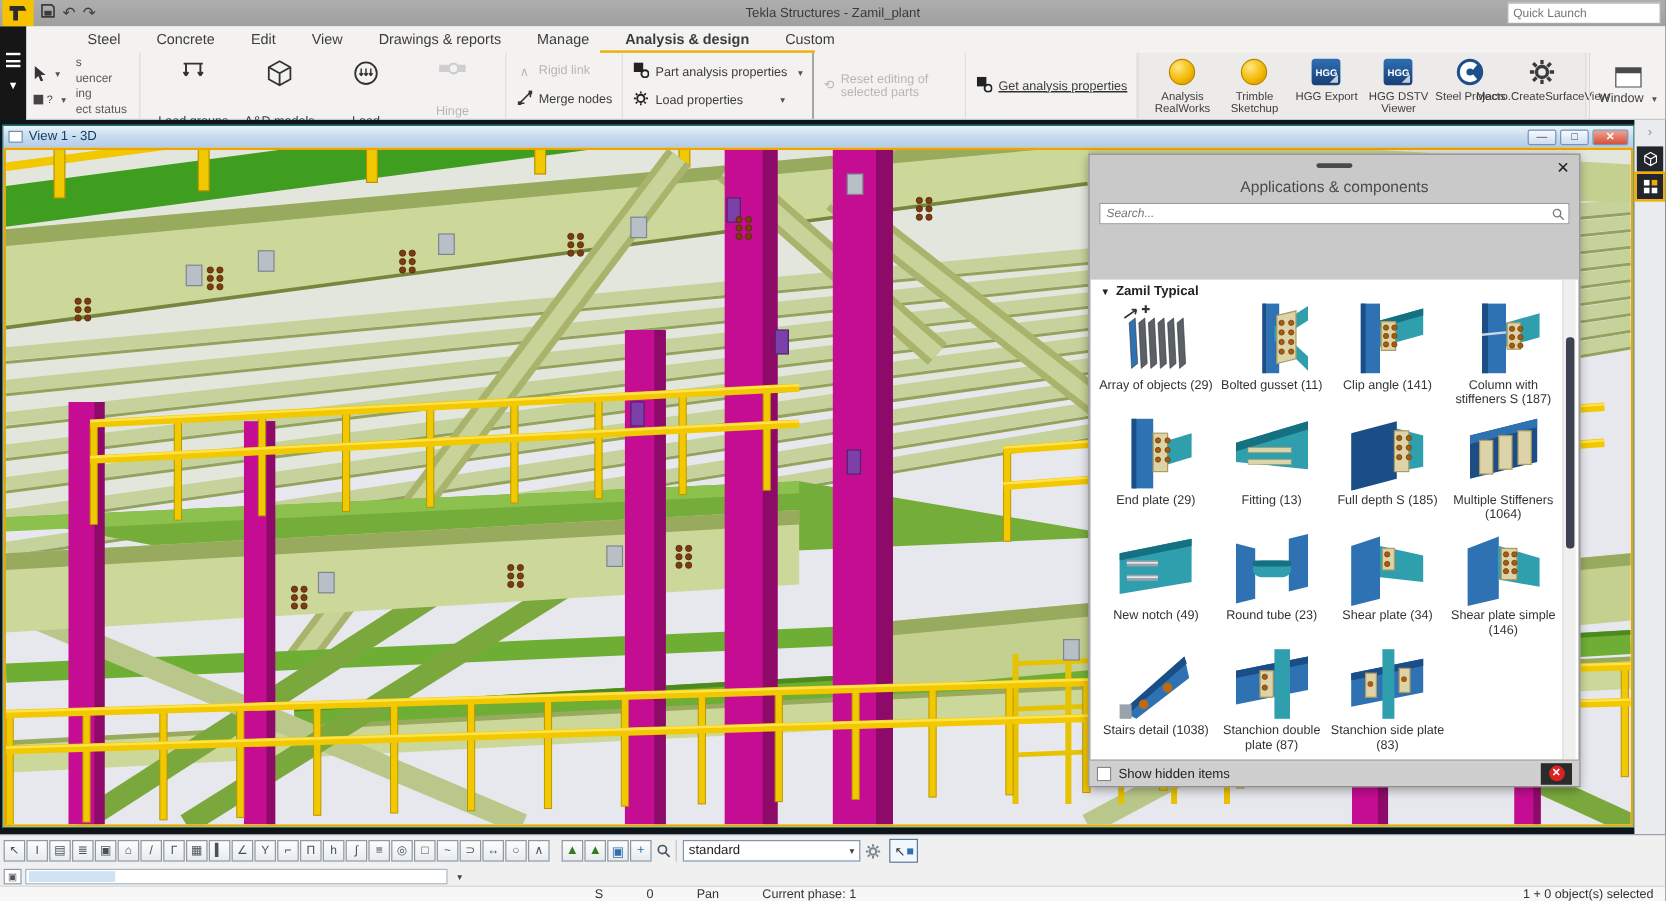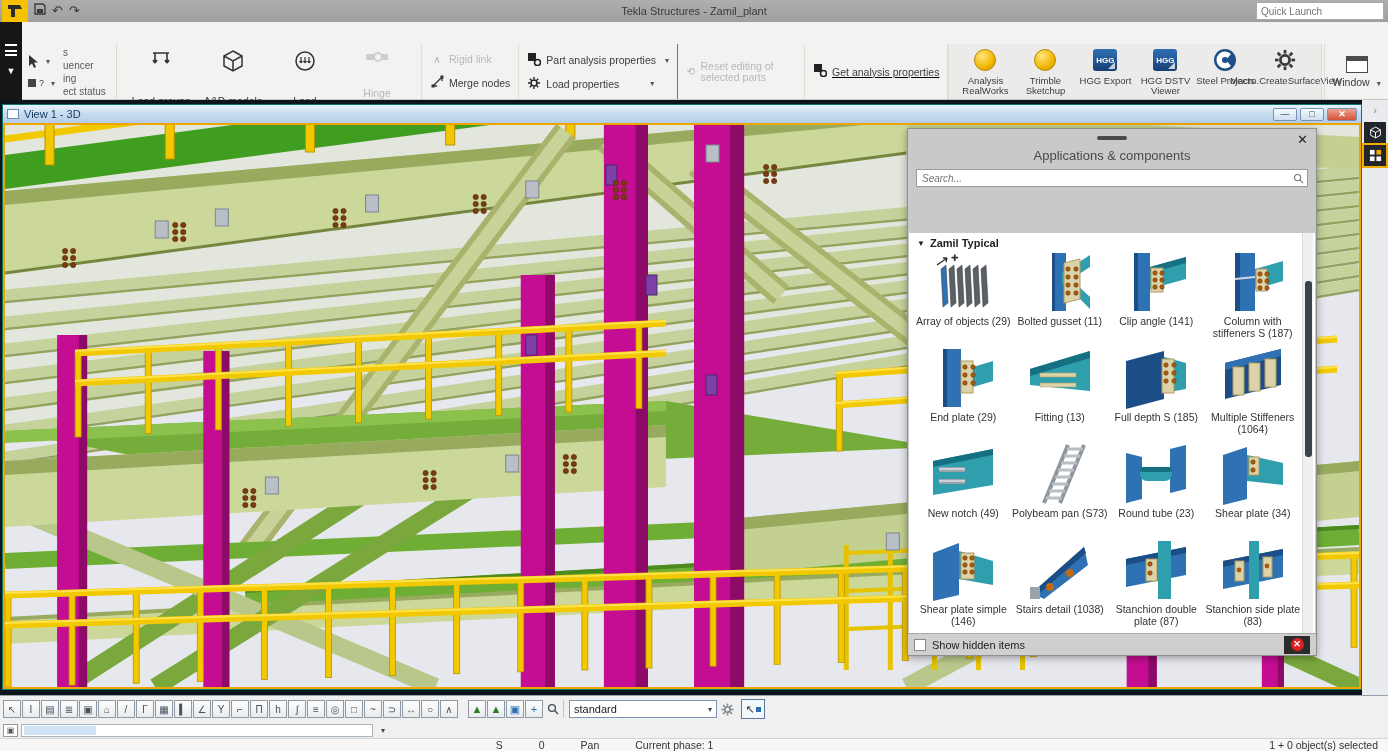--- a/index.html
+++ b/index.html
@@ -166,20 +166,30 @@
   </div>
 
   <div id="leftstrip">
     <span class="burger">
         <i></i>
         <i></i>
       </span>
     <span class="dn">▼</span>
   </div>
 
+  <div id="tabrow">
+      <span class="rtab">Steel</span>
+      <span class="rtab">Concrete</span>
+      <span class="rtab">Edit</span>
+      <span class="rtab">View</span>
+      <span class="rtab">Drawings &amp; reports</span>
+      <span class="rtab">Manage</span>
+      <span class="rtab active">Analysis &amp; design</span>
+      <span class="rtab">Custom</span>
+    </div>
   <div id="quicklaunch">
     <input placeholder="Quick Launch" style="">
 
   </div>
 
   <div id="ribbon">
     <div class="mousetools">
       <div class="mtool">
         <svg width="11" height="13" viewBox="0 0 11 13">
             <path d="M1 0 L1 11 L4 8.4 L6 13 L8 12 L6 7.6 L10 7.4 Z" fill="#333"></path>
@@ -740,39 +750,20 @@
                 <polygon points="2,18 62,6 62,12 2,24" fill="#157181"></polygon>
                 <rect x="8" y="24" width="26" height="5" fill="#9aa2ac"></rect>
                 <rect x="8" y="36" width="26" height="5" fill="#9aa2ac"></rect>
                 <line x1="8" y1="26" x2="34" y2="26" stroke="#fff" stroke-width="1"></line>
                 <line x1="8" y1="38" x2="34" y2="38" stroke="#fff" stroke-width="1"></line>
               </svg></span>
             <span class="clabel">New notch (49)</span>
           </div>
           <div class="citem">
             <span class="cthumb"><svg viewBox="0 0 64 62" width="64" height="62">
-                <g stroke="#8f959c" stroke-width="4">
-                  <line x1="16" y1="60" x2="40" y2="2"></line>
-                  <line x1="32" y1="60" x2="56" y2="2"></line>
-                </g>
-                <g stroke="#b9bec4" stroke-width="3">
-                  <line x1="18" y1="55" x2="34" y2="55"></line>
-                  <line x1="21" y1="48" x2="37" y2="48"></line>
-                  <line x1="24" y1="41" x2="40" y2="41"></line>
-                  <line x1="27" y1="34" x2="43" y2="34"></line>
-                  <line x1="30" y1="27" x2="46" y2="27"></line>
-                  <line x1="33" y1="20" x2="49" y2="20"></line>
-                  <line x1="36" y1="13" x2="52" y2="13"></line>
-                  <line x1="39" y1="6" x2="55" y2="6"></line>
-                </g>
-              </svg></span>
-            <span class="clabel">Polybeam pan (S73)</span>
-          </div>
-          <div class="citem">
-            <span class="cthumb"><svg viewBox="0 0 64 62" width="64" height="62">
                 <polygon points="2,10 18,14 18,56 2,60" fill="#2f72b4"></polygon>
                 <polygon points="46,6 62,2 62,46 46,50" fill="#2f72b4"></polygon>
                 <rect x="16" y="24" width="32" height="14" rx="7" fill="#2f9fae"></rect>
                 <rect x="16" y="24" width="32" height="5" rx="2.5" fill="#157181"></rect>
               </svg></span>
             <span class="clabel">Round tube (23)</span>
           </div>
           <div class="citem">
             <span class="cthumb"><svg viewBox="0 0 64 62" width="64" height="62">
                 <polygon points="2,12 26,4 26,56 2,62" fill="#2f72b4"></polygon>

